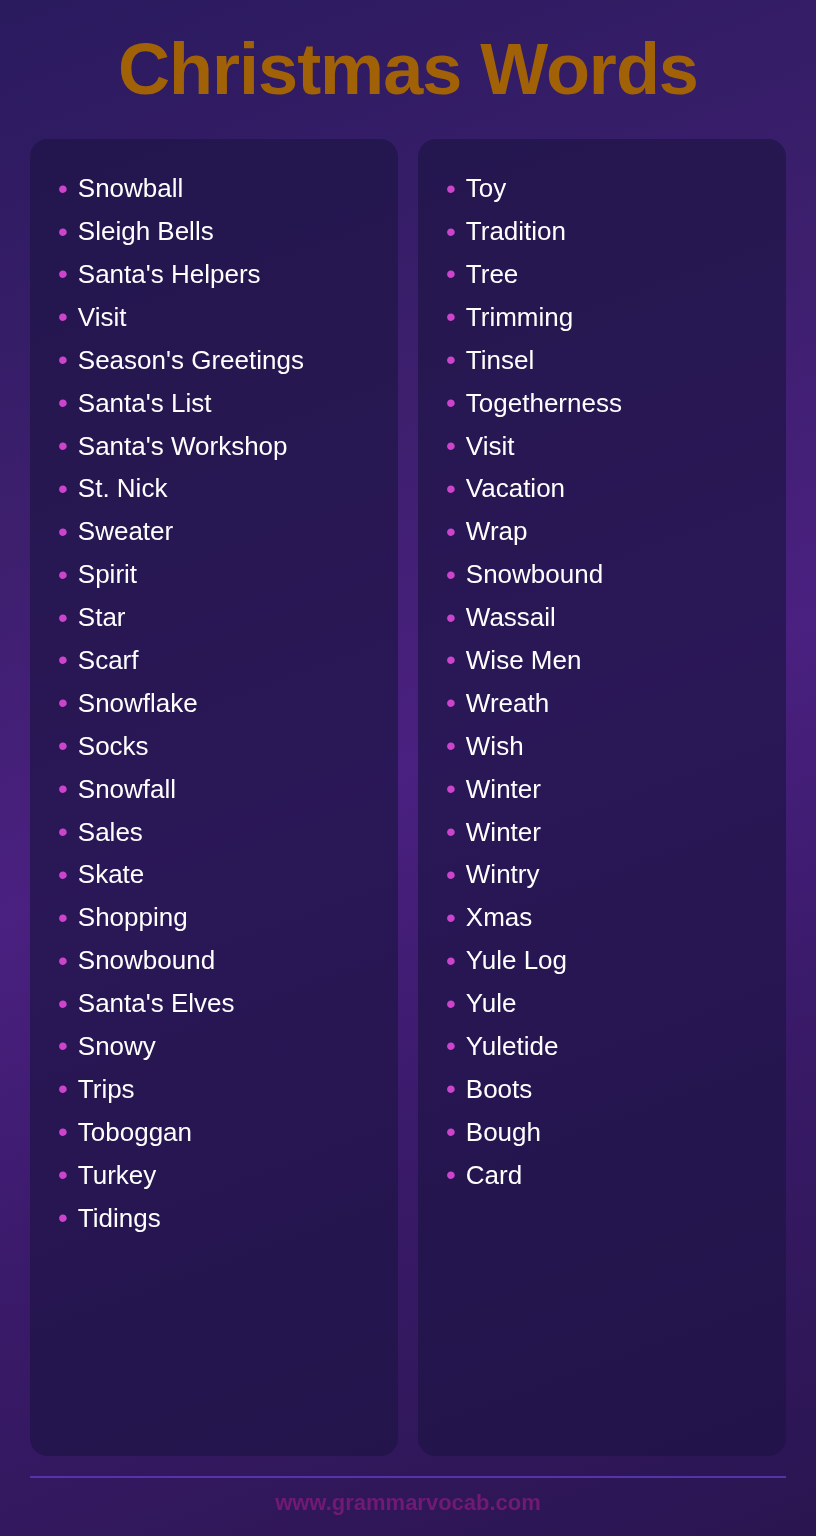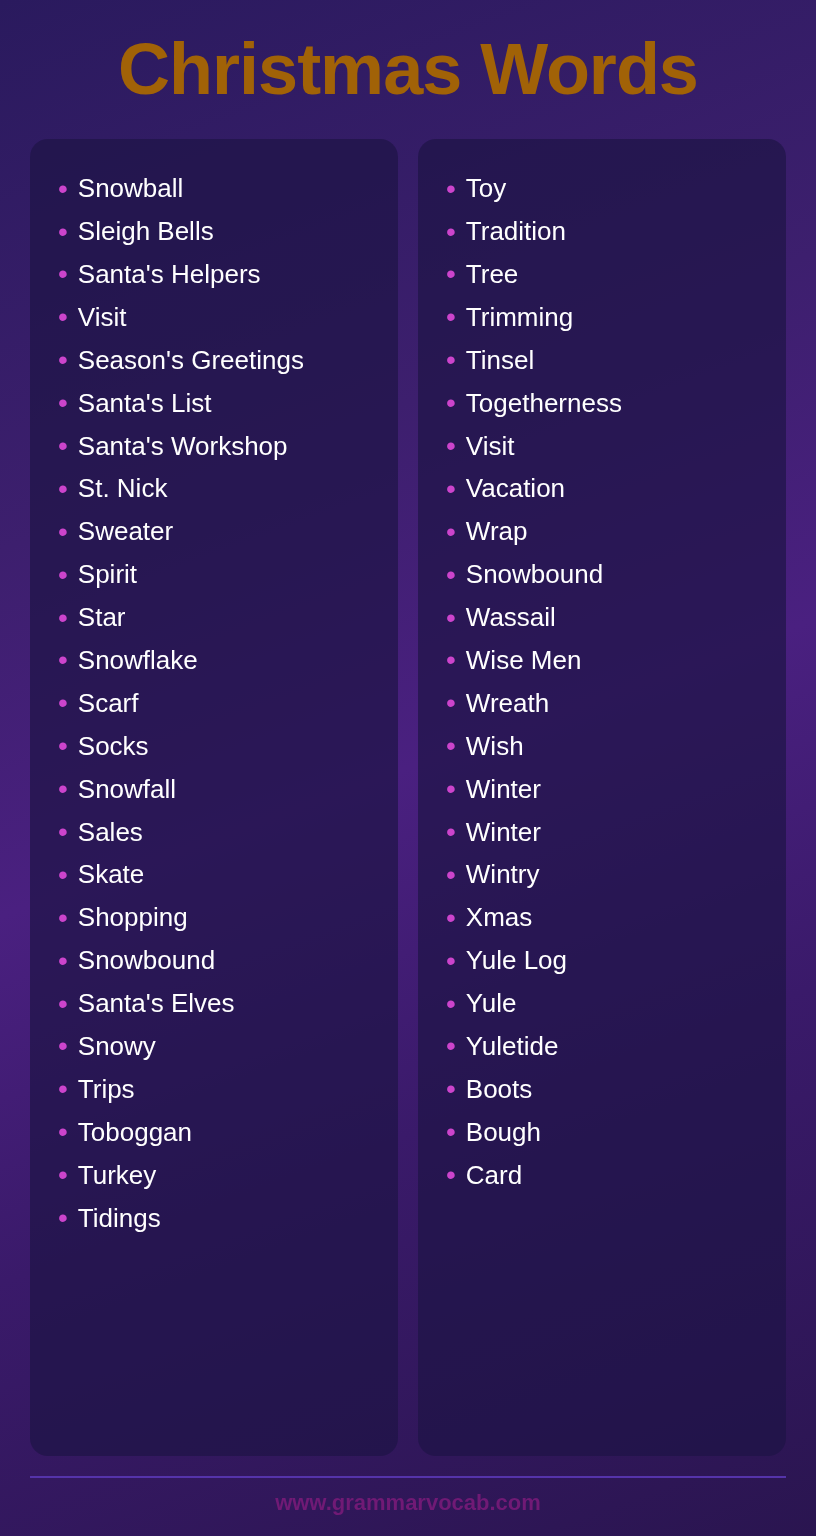--- a/index.html
+++ b/index.html
@@ -85,22 +85,22 @@
         <li>Sleigh Bells</li>
         <li>Santa's Helpers</li>
         <li>Visit</li>
         <li>Season's Greetings</li>
         <li>Santa's List</li>
         <li>Santa's Workshop</li>
         <li>St. Nick</li>
         <li>Sweater</li>
         <li>Spirit</li>
         <li>Star</li>
+        <li>Scarf</li>
         <li>Snowflake</li>
-        <li>Scarf</li>
         <li>Socks</li>
         <li>Snowfall</li>
         <li>Sales</li>
         <li>Skate</li>
         <li>Shopping</li>
         <li>Snowbound</li>
         <li>Santa's Elves</li>
         <li>Snowy</li>
         <li>Trips</li>
         <li>Toboggan</li>

